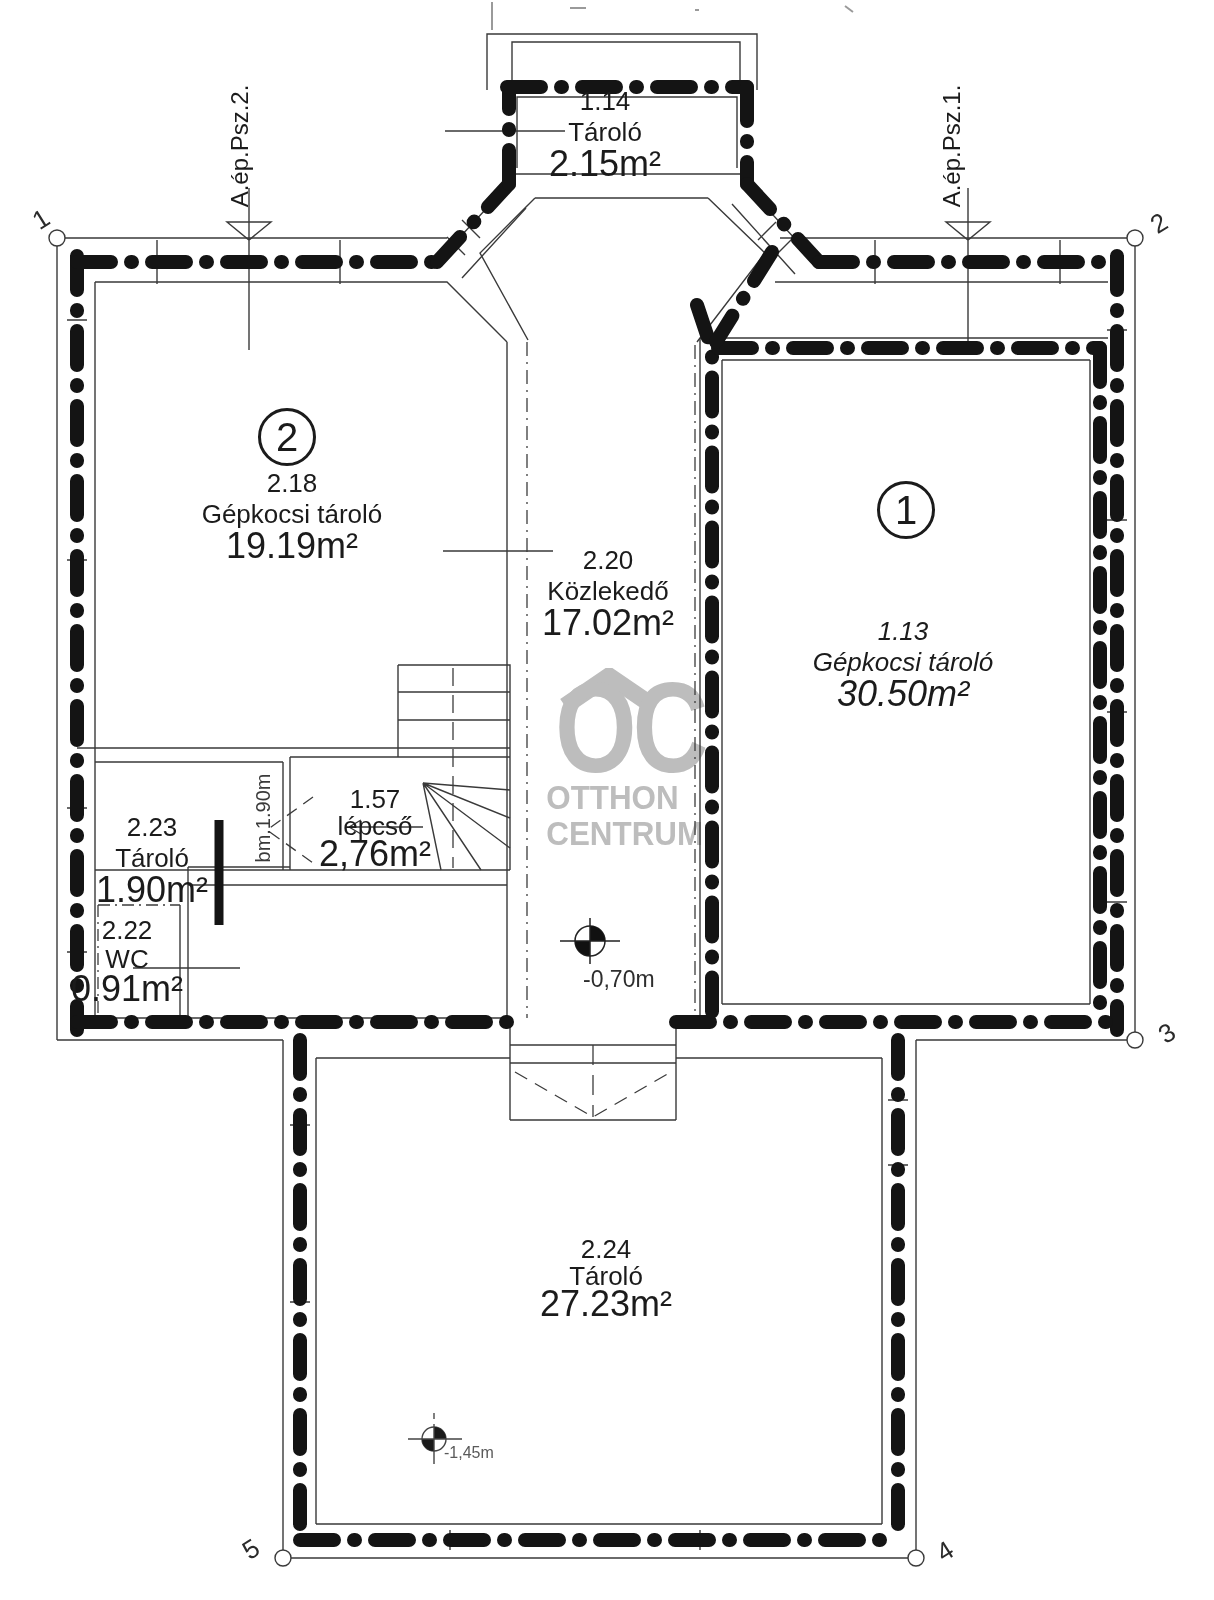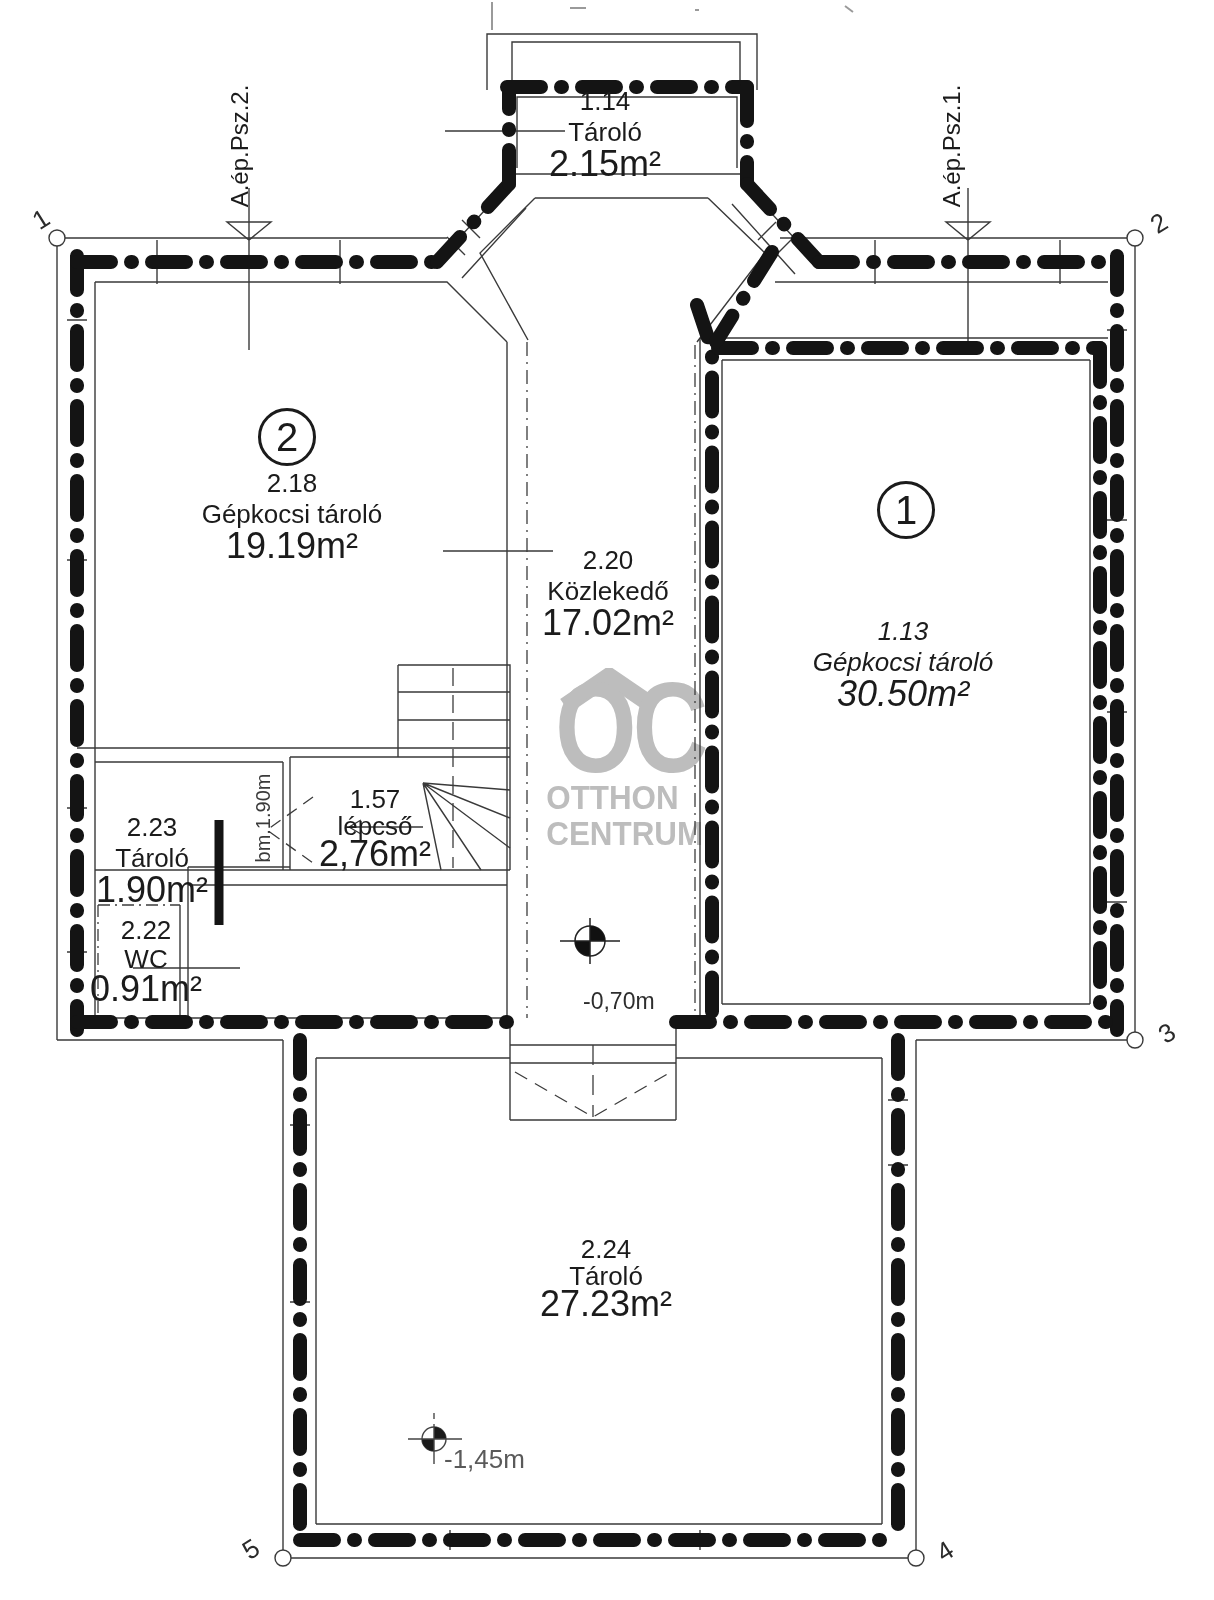--- a/index.html
+++ b/index.html
@@ -24,21 +24,21 @@
          display:flex;align-items:center;justify-content:center;font-size:40px;color:#1b1b1b;
          transform:translate(-50%,-50%);background:transparent;z-index:3;}
   
   .vtext{position:absolute;transform:translate(-50%,-50%) rotate(-90deg);
          font-size:24px;white-space:nowrap;color:#1b1b1b;z-index:3;}
   .vtext.small{font-size:20px;color:#3a3a3a;}
   
   .corner{position:absolute;font-size:26px;color:#2b2b2b;transform:rotate(-32deg);z-index:3;}
   
   .elev{position:absolute;font-size:23px;color:#2e2e2e;z-index:3;white-space:nowrap;}
-  .elev.faint{color:#5a5a5a;font-size:26px;}
+  .elev.faint{color:#5a5a5a;font-size:16px;}
 </style>
 </head>
 <body>
 
 <div class="stage">
 
   <div class="wm">
     <svg width="132" height="42">
       <polyline points="22,38 66,8 110,38" fill="none" stroke="#bdbdbd" stroke-width="17"></polyline>
     </svg>
@@ -174,34 +174,34 @@
     <div>Tároló</div>
     <div class="area">1.90m²</div>
   </div>
 
   <div class="lbl tight" style="left:375px;top:786px;">
     <div>1.57</div>
     <div>lépcső</div>
     <div class="area">2,76m²</div>
   </div>
 
-  <div class="lbl" style="left:146px;top:916px;line-height:29px;">
+  <div class="lbl" style="left:127px;top:916px;line-height:29px;">
     <div>2.22</div>
     <div>WC</div>
     <div class="area">0.91m²</div>
   </div>
 
 
   <div class="lbl tight" style="left:606px;top:1236px;">
     <div>2.24</div>
     <div>Tároló</div>
     <div class="area">27.23m²</div>
   </div>
 
-  <div class="elev" style="left:583px;top:988px;">-0,70m</div>
+  <div class="elev" style="left:583px;top:966px;">-0,70m</div>
   <div class="elev faint" style="left:444px;top:1444px;">-1,45m</div>
 
   <div class="corner" style="left:34px;top:204px;">1</div>
   <div class="corner" style="left:1152px;top:208px;">2</div>
   <div class="corner" style="left:1160px;top:1018px;">3</div>
   <div class="corner" style="left:938px;top:1536px;">4</div>
   <div class="corner" style="left:244px;top:1534px;">5</div>
 
 </div>
 

